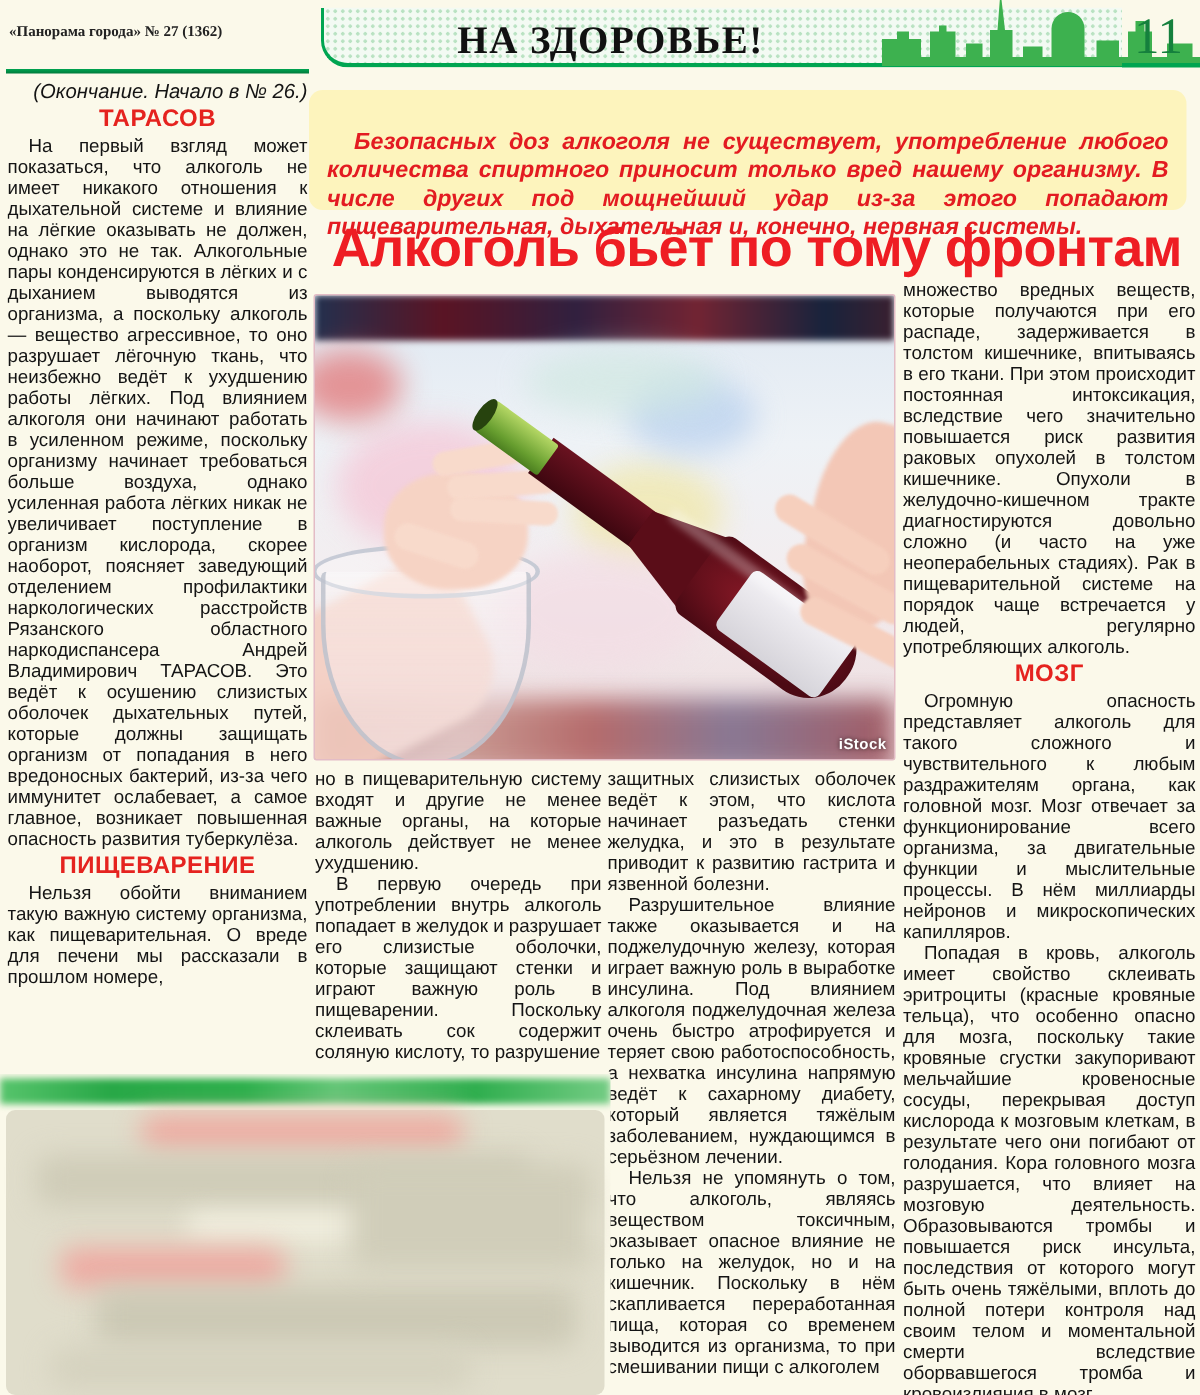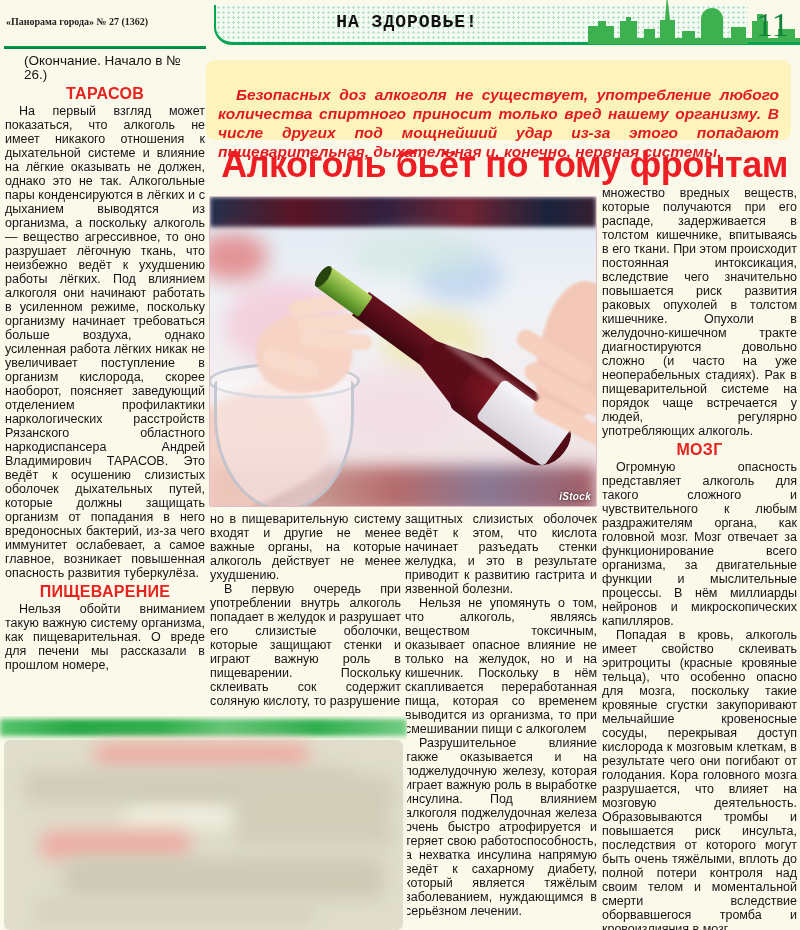--- a/index.html
+++ b/index.html
@@ -14,55 +14,55 @@
     font-family:"Liberation Serif", serif; font-weight:bold; font-size:10px; line-height:16px; color:#222;}
   .mast-rule { position:absolute; left:4px; top:46px; width:202px; height:3px;
     background:linear-gradient(180deg,#00a551,#007a3b); }
   .banner { position:absolute; left:214px; top:5px; width:534px; height:40px;
     background-color:#f3faf3;
     background-image:radial-gradient(#b9e2c2 1px, transparent 1.2px);
     background-size:5px 5px;
     border-left:2px solid #00a551; border-bottom:3px solid #00a551;
     border-radius:0 0 0 18px; }
   .banner-title { position:absolute; left:0; right:150px; top:7px; text-align:center;
-    font-family:Liberation Mono, monospace; font-weight:bold; font-size:18px; letter-spacing:1px; color:#111; }
+    font-family:Liberation Serif, serif; font-weight:bold; font-size:26px; letter-spacing:1px; color:#111; }
   .skyline { position:absolute; left:588px; top:-8px; width:212px; height:52px; }
   .rule-right { position:absolute; left:748px; top:42px; width:52px; height:3px; background:#00a551; }
   .page-num { position:absolute; left:756px; top:6px; font-family:"Liberation Serif", serif;
     font-weight:normal; font-size:34px; color:#15803d; }
 
   
   .coltext { font-size:12.5px; line-height:14px; text-align:justify; color:#141414; }
   .coltext p { text-indent:14px; }
   .coltext p.noindent { text-indent:0; }
   .red-head { color:#e5231f; font-weight:bold; font-size:16px; text-align:center;
     letter-spacing:.3px; margin:5px 0 3px; text-indent:0 !important; }
 
-  .continuation { font-size:13.5px; text-indent:0 !important;
-    text-align:left; margin-bottom:2px;margin-left:19px; }
+  .continuation { font-style:italic; font-size:13.5px; text-indent:0 !important;
+    text-align:right; margin-bottom:2px; }
 
   .col-left  { position:absolute; left:5px;   top:54px;  width:200px; height:664px; overflow:hidden; }
   .col-mid   { position:absolute; left:210px; top:512px; width:191px; height:206px; overflow:hidden; }
   .col-cent  { position:absolute; left:405px; top:512px; width:192px; height:418px; overflow:hidden; }
   .col-right { position:absolute; left:602px; top:186px; width:195px; height:744px; overflow:hidden; }
 
   
   .lead-box { position:absolute; left:206px; top:60px; width:585px; height:80px;
     background:#fdf4bd; border-radius:9px; padding:25px 12px 6px; }
   .lead-box p { color:#e31b21; font-weight:bold; font-style:italic;
     font-size:15.5px; line-height:19px; text-align:justify; text-indent:18px; }
 
   
   .headline { position:absolute; left:212px; top:144px; width:585px; text-align:center;
     color:#ee1d23; font-weight:bold; font-size:36px; letter-spacing:-.5px; }
 
   
   .photo { position:absolute; left:209px; top:196px; width:388px; height:311px;
     overflow:hidden; border:1px solid #e3bcc6; border-radius:2px;
-    background:linear-gradient(180deg,#dfe8f2 0%,#eef2f6 32%,#f3edef 62%,#ecdadc 100%);font-style:italic; }
+    background:linear-gradient(180deg,#dfe8f2 0%,#eef2f6 32%,#f3edef 62%,#ecdadc 100%); }
   .ph-blob { position:absolute; border-radius:50%; filter:blur(10px); }
   .ph-topband { position:absolute; left:0; top:0; width:100%; height:30px; filter:blur(2px);
     background:linear-gradient(90deg,#23304e,#5a1424 22%,#31203f 45%,#722433 66%,#18233c 88%,#3a2030); }
   .ph-botband { position:absolute; left:0; bottom:-8px; width:100%; height:48px; filter:blur(8px);
     background:linear-gradient(90deg,#8a4440,#c08a80 25%,#a85050 48%,#706082 72%,#903c46); opacity:.8;}
   .glass-rim { position:absolute; left:-2px; top:166px; width:152px; height:36px; border-radius:50%;
     border:3px solid rgba(190,196,208,.85); background:rgba(255,255,255,.28); }
   .glass-body { position:absolute; left:4px; top:184px; width:140px; height:130px;
     border:3px solid rgba(185,190,202,.8); border-top:none;
     border-radius:4px 4px 70px 70px / 4px 4px 95px 95px;
@@ -184,22 +184,22 @@
     <div class="photo-credit">iStock</div>
   </div>
 
   <div class="col-mid coltext">
     <p class="noindent">но в пищеварительную систему входят и другие не менее важные органы, на которые алкоголь действует не менее ухудшению.</p>
     <p>В первую очередь при употреблении внутрь алкоголь попадает в желудок и разрушает его слизистые оболочки, которые защищают стенки и играют важную роль в пищеварении. Поскольку склеивать сок содержит соляную кислоту, то разрушение</p>
   </div>
 
   <div class="col-cent coltext">
     <p class="noindent">защитных слизистых оболочек ведёт к этом, что кислота начинает разъедать стенки желудка, и это в результате приводит к развитию гастрита и язвенной болезни.</p>
+    <p>Разрушительное влияние также оказывается и на поджелудочную железу, которая играет важную роль в выработке инсулина. Под влиянием алкоголя поджелудочная железа очень быстро атрофируется и теряет свою работоспособность, а нехватка инсулина напрямую ведёт к сахарному диабету, который является тяжёлым заболеванием, нуждающимся в серьёзном лечении.</p>
     <p>Нельзя не упомянуть о том, что алкоголь, являясь веществом токсичным, оказывает опасное влияние не только на желудок, но и на кишечник. Поскольку в нём скапливается переработанная пища, которая со временем выводится из организма, то при смешивании пищи с алкоголем</p>
-    <p>Разрушительное влияние также оказывается и на поджелудочную железу, которая играет важную роль в выработке инсулина. Под влиянием алкоголя поджелудочная железа очень быстро атрофируется и теряет свою работоспособность, а нехватка инсулина напрямую ведёт к сахарному диабету, который является тяжёлым заболеванием, нуждающимся в серьёзном лечении.</p>
   </div>
 
   <div class="col-right coltext">
     <p class="noindent">множество вредных веществ, которые получаются при его распаде, задерживается в толстом кишечнике, впитываясь в его ткани. При этом происходит постоянная интоксикация, вследствие чего значительно повышается риск развития раковых опухолей в толстом кишечнике. Опухоли в желудочно-кишечном тракте диагностируются довольно сложно (и часто на уже неоперабельных стадиях). Рак в пищеварительной системе на порядок чаще встречается у людей, регулярно употребляющих алкоголь.</p>
     <p class="red-head">МОЗГ</p>
     <p>Огромную опасность представляет алкоголь для такого сложного и чувствительного к любым раздражителям органа, как головной мозг. Мозг отвечает за функционирование всего организма, за двигательные функции и мыслительные процессы. В нём миллиарды нейронов и микроскопических капилляров.</p>
     <p>Попадая в кровь, алкоголь имеет свойство склеивать эритроциты (красные кровяные тельца), что особенно опасно для мозга, поскольку такие кровяные сгустки закупоривают мельчайшие кровеносные сосуды, перекрывая доступ кислорода к мозговым клеткам, в результате чего они погибают от голодания. Кора головного мозга разрушается, что влияет на мозговую деятельность. Образовываются тромбы и повышается риск инсульта, последствия от которого могут быть очень тяжёлыми, вплоть до полной потери контроля над своим телом и моментальной смерти вследствие оборвавшегося тромба и кровоизлияния в мозг.</p>
   </div>
 
   <div class="ad">

